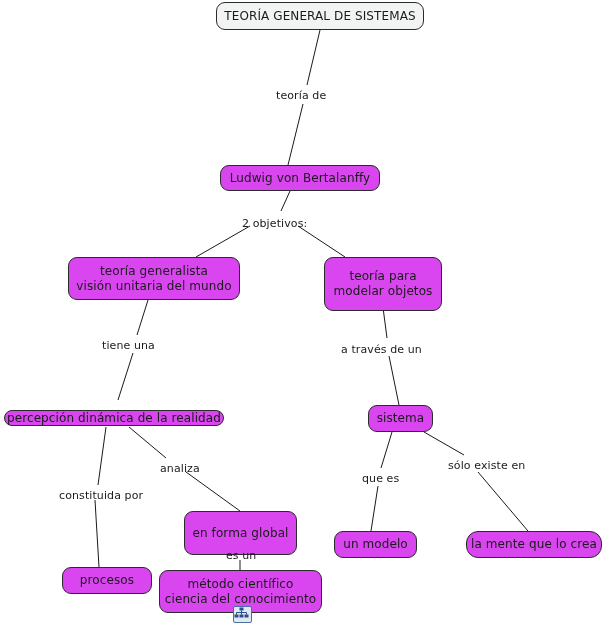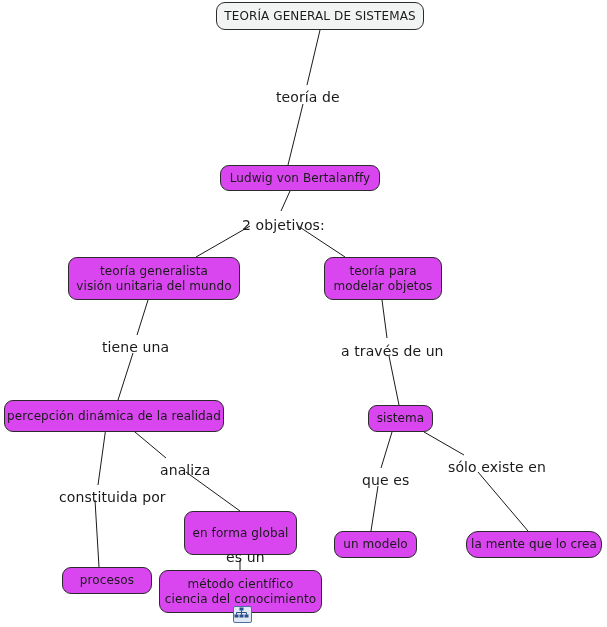--- a/index.html
+++ b/index.html
@@ -40,21 +40,21 @@
     font-size: 12px;
     line-height: 15px;
     white-space: pre-line;
     letter-spacing: 0.1px;
   }
   .node.root {
     background: #f2f4f4;
   }
   .link-label {
     position: absolute;
-    font-size: 14px;
+    font-size: 11px;
     color: #1a1a1a;
     white-space: nowrap;
     background: transparent;
     letter-spacing: 0.1px;
   }
   .cmap-icon {
     position: absolute;
     width: 17px;
     height: 15px;
     border: 1px solid #4a6fa5;
@@ -89,23 +89,23 @@
       <line x1="378" y1="486" x2="371" y2="531" stroke="#1a1a1a" stroke-width="1"></line>
       <line x1="424" y1="432" x2="464" y2="455" stroke="#1a1a1a" stroke-width="1"></line>
       <line x1="478" y1="472" x2="528" y2="531" stroke="#1a1a1a" stroke-width="1"></line>
     </svg>
 
   <div id="node-layer">
       <div class="node root" style="left: 216px; top: 2px; width: 208px; height: 28px;">TEORÍA GENERAL DE SISTEMAS</div>
       <div class="node" style="left: 220px; top: 165px; width: 160px; height: 26px;">Ludwig von Bertalanffy</div>
       <div class="node" style="left: 68px; top: 257px; width: 172px; height: 43px;">teoría generalista
 visión unitaria del mundo</div>
-      <div class="node" style="left: 324px; top: 257px; width: 118px; height: 43px;">teoría para
+      <div class="node" style="left: 324px; top: 257px; width: 118px; height: 54px;">teoría para
 modelar objetos</div>
-      <div class="node" style="left: 4px; top: 400px; width: 220px; height: 32px;">percepción dinámica de la realidad</div>
+      <div class="node" style="left: 4px; top: 410px; width: 220px; height: 16px;">percepción dinámica de la realidad</div>
       <div class="node" style="left: 368px; top: 405px; width: 65px; height: 27px;">sistema</div>
       <div class="node" style="left: 184px; top: 511px; width: 113px; height: 44px;">en forma global</div>
       <div class="node" style="left: 334px; top: 531px; width: 83px; height: 27px;">un modelo</div>
       <div class="node" style="left: 466px; top: 531px; width: 136px; height: 27px; border-radius: 12px;">la mente que lo crea</div>
       <div class="node" style="left: 62px; top: 567px; width: 90px; height: 27px;">procesos</div>
       <div class="node" style="left: 159px; top: 570px; width: 163px; height: 43px;">método científico
 ciencia del conocimiento</div>
     </div>
   <div id="label-layer">
       <div class="link-label" style="left: 276px; top: 89px;">teoría de</div>

